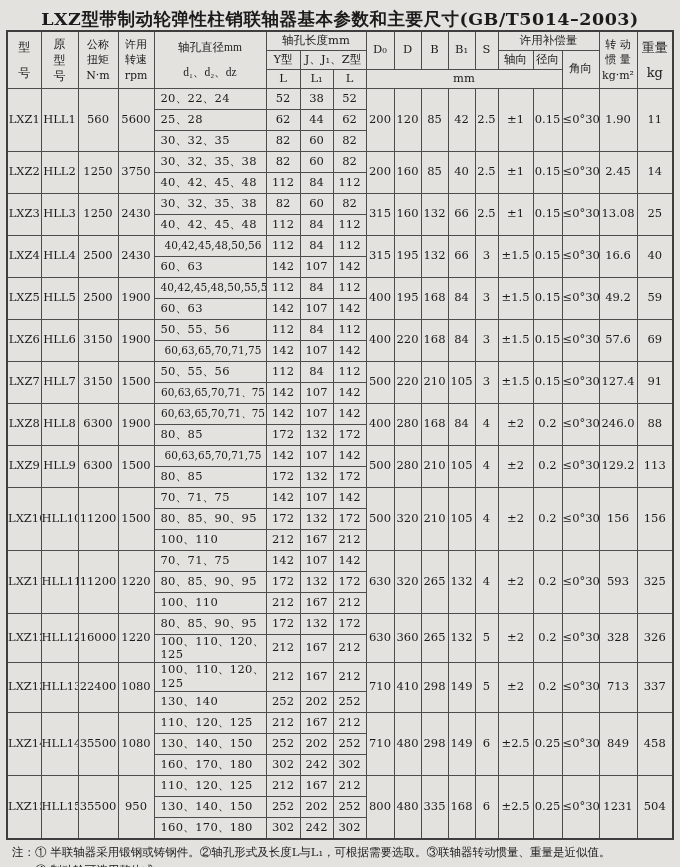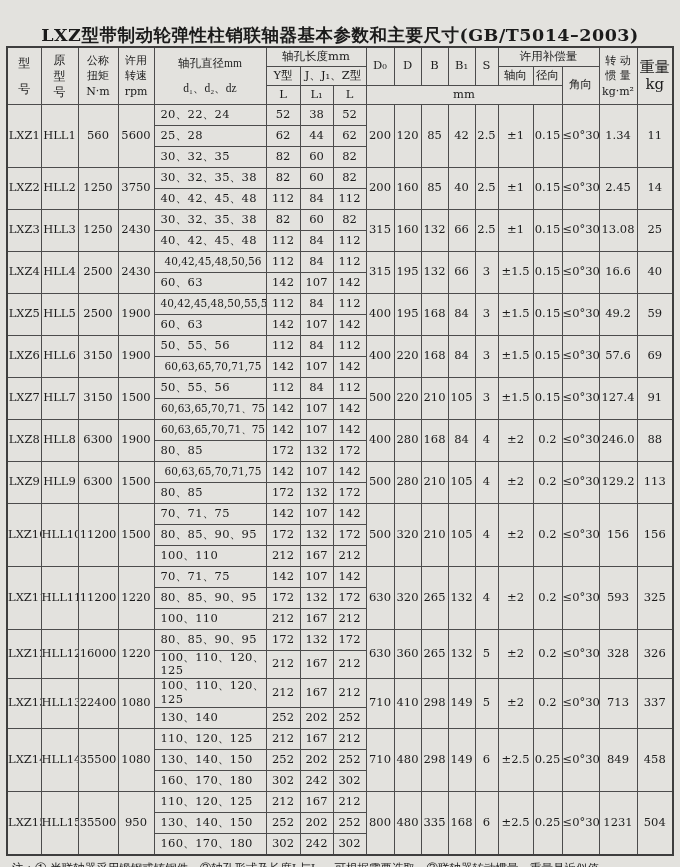--- a/index.html
+++ b/index.html
@@ -7,21 +7,21 @@
     width:680px;height:867px;
     background:#e3e2de;
     color:#1b1b1b;
     font-family:"DejaVu Serif","Liberation Serif",serif;
     overflow:hidden;
   }
   .page-title{
     text-align:center;
     font-size:17.5px;
     font-weight:bold;
-    padding-top:23px;
+    padding-top:7px;
     height:23px;
     letter-spacing:0.5px;
   }
   table.spec{
     border-collapse:collapse;
     table-layout:fixed;
     margin:0 auto;
     width:666px;
     border:2px solid #3e3e3e;
   }
@@ -36,21 +36,21 @@
     white-space:pre-line;
     line-height:1.2;
   }
   .spec thead tr{height:19px;}
   .spec tbody tr{height:21px;}
   .spec tbody td{height:20px;}
   th.h-model{line-height:26px;font-size:12px;}
   th.h-orig{line-height:16px;font-size:12px;}
   th.h-small{line-height:15.5px;font-size:11px;margin-top:11px;}
   th.h-bore-d{line-height:25px;font-family:Liberation Serif, serif;}
-  th.h-weight{line-height:17px;font-size:15px;}
+  th.h-weight{line-height:25px;font-size:13px;}
   td.bore-d{
     text-align:left;
     padding-left:6px;
     letter-spacing:0.3px;
   }
   td.tight{font-size:10.5px;letter-spacing:0;text-align:center;}
   .notes{
     display:flex;
     margin:4px 12px 0 12px;
     font-size:11.5px;
@@ -138,21 +138,21 @@
         <td>38</td>
         <td>52</td>
         <td rowspan="3">200</td>
         <td rowspan="3">120</td>
         <td rowspan="3">85</td>
         <td rowspan="3">42</td>
         <td rowspan="3">2.5</td>
         <td rowspan="3">±1</td>
         <td rowspan="3">0.15</td>
         <td rowspan="3">≤0°30′</td>
-        <td rowspan="3">1.34</td>
+        <td rowspan="3">1.90</td>
         <td rowspan="3">11</td>
       </tr>
       <tr>
         <td class="bore-d">25、28</td>
         <td>62</td>
         <td>44</td>
         <td>62</td>
       </tr>
       <tr>
         <td class="bore-d">30、32、35</td>

